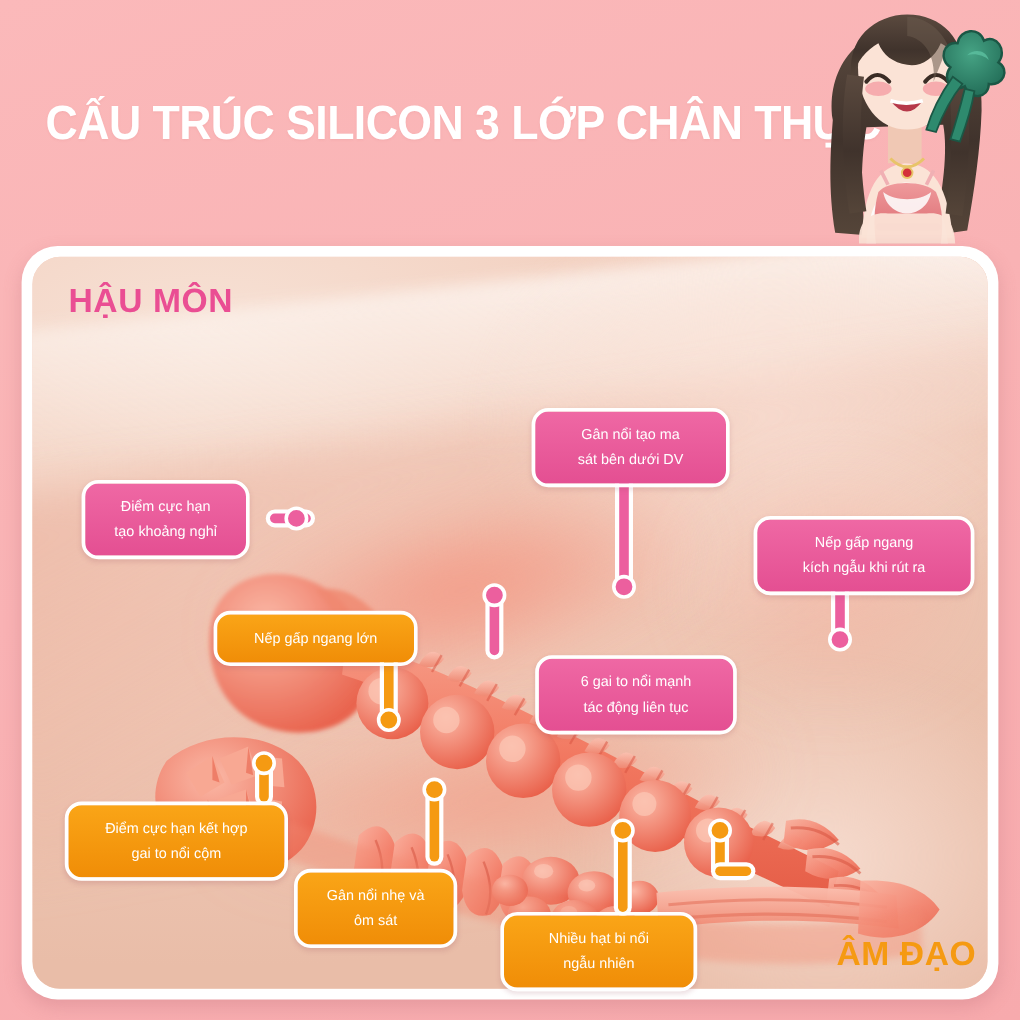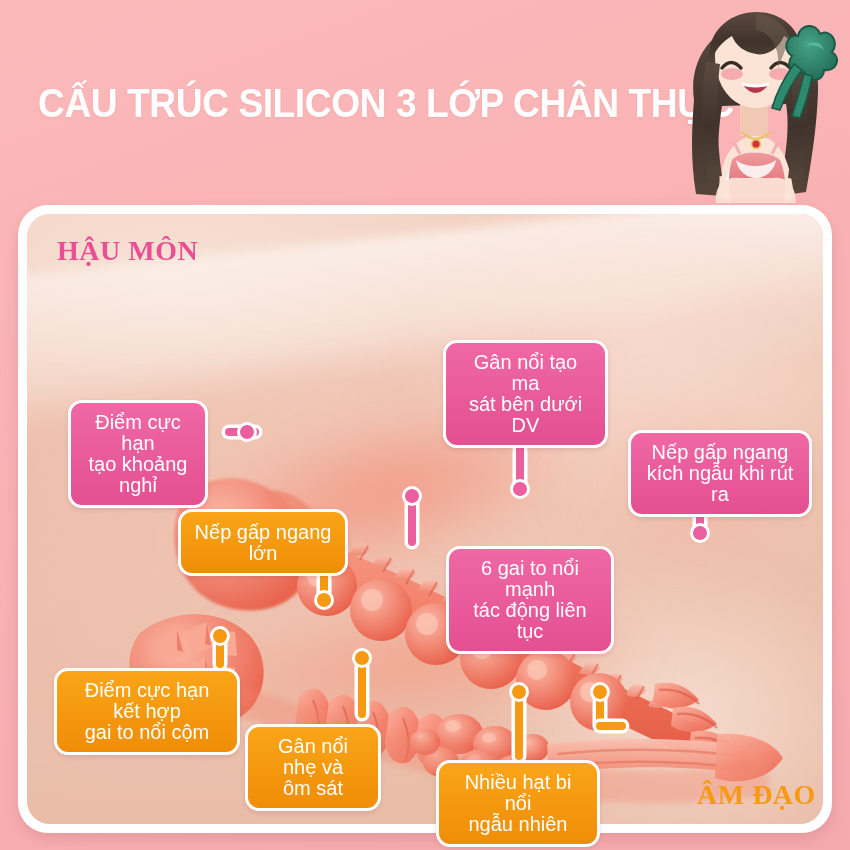--- a/index.html
+++ b/index.html
@@ -65,21 +65,21 @@
     transform:rotate(-13deg);}
   .glow-vag{left:6%;top:60%;width:85%;height:28%;
     background:radial-gradient(50% 50% at 50% 50%,rgba(244,150,128,.78),rgba(244,150,128,0) 72%);
     transform:rotate(-7deg);}
   .glow-right{left:62%;top:22%;width:44%;height:46%;
     background:radial-gradient(50% 50% at 50% 50%,rgba(245,175,158,.55),rgba(245,175,158,0) 72%);}
 
   
   .lbl{
     position:absolute;border-radius:14px;color:#fff;
-    font-size:20px;line-height:21px;text-align:center;font-weight:500;
+    font-size:12px;line-height:21px;text-align:center;font-weight:500;
     padding:9px 13px;box-sizing:border-box;
     border:3.5px solid #ffffff;
     box-shadow:0 2px 4px rgba(150,70,90,.18);
     white-space:pre-line;
     z-index:40;
   }
   .lbl.pink{background:#ec5f9e;background:linear-gradient(180deg,#ef68a4 0%,#e44f92 100%);}
   .lbl.orange{background:#f59a12;background:linear-gradient(180deg,#faa517 0%,#f08d07 100%);}
 
   
@@ -87,21 +87,21 @@
   .conn .seg{position:absolute;border-radius:6px;}
   .conn .seg.pink{background:#ec5f9e;box-shadow:0 0 0 3.5px #fff;}
   .conn .seg.orange{background:#f59a12;box-shadow:0 0 0 3.5px #fff;}
   .dot{position:absolute;width:20px;height:20px;border-radius:50%;
        border:3.5px solid #fff;box-sizing:border-box;z-index:38;}
   .dot.pink{background:#ec5f9e;}
   .dot.orange{background:#f59a12;}
 
   
   .region{position:absolute;font-size:28px;font-weight:700;letter-spacing:.5px;z-index:45;
-          font-family:Liberation Serif, serif;}
+          font-family:Liberation Sans, sans-serif;}
   .region.pink{color:#ea4e93;}
   .region.orange{color:#f59a12;}
 
   
   .tex{position:absolute;z-index:10;}
 </style>
 </head>
 <body>
 
 <div id="stage">
@@ -428,17 +428,17 @@
 tác động liên tục</div>
 
   <div class="lbl orange" style="left:178px;top:509px;width:170px;padding-top:10px;">Nếp gấp ngang lớn</div>
 
   <div class="lbl orange" style="left:54px;top:668px;width:186px;">Điểm cực hạn kết hợp
 gai to nổi cộm</div>
 
   <div class="lbl orange" style="left:245px;top:724px;width:136px;">Gân nổi nhẹ và
 ôm sát</div>
 
-  <div class="lbl orange" style="left:436px;top:760px;width:164px;">Nhiều hạt bi nổi
+  <div class="lbl orange" style="left:417px;top:760px;width:164px;">Nhiều hạt bi nổi
 ngẫu nhiên</div>
 
 
 </div>
 
 </body></html>

